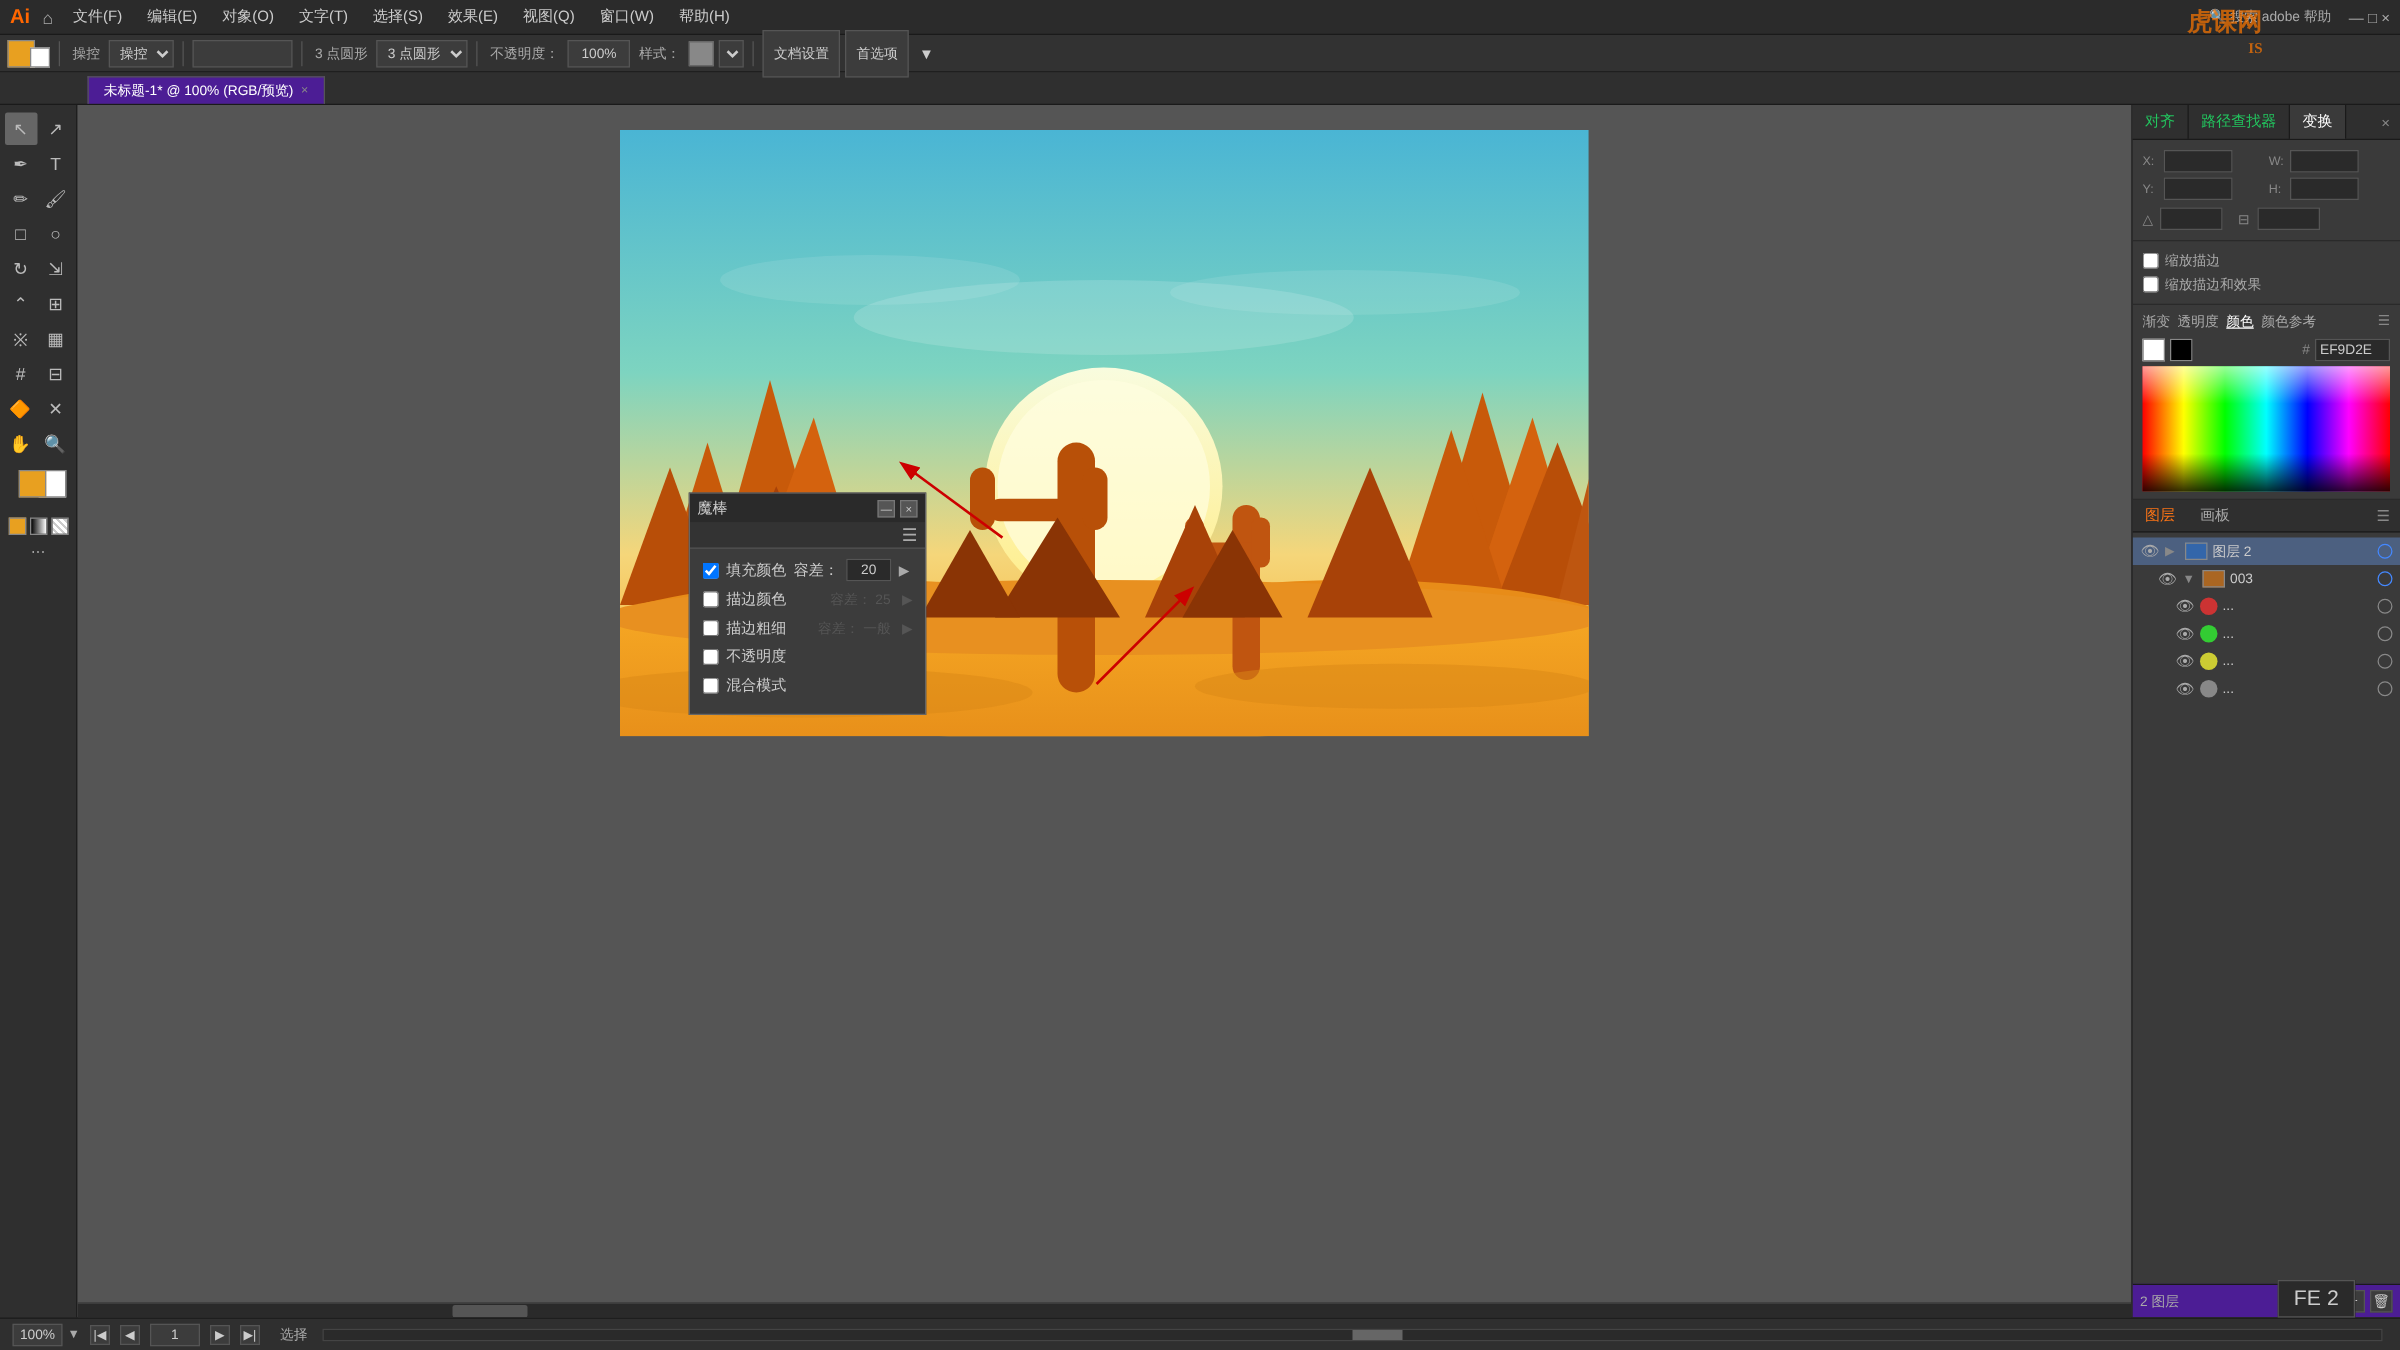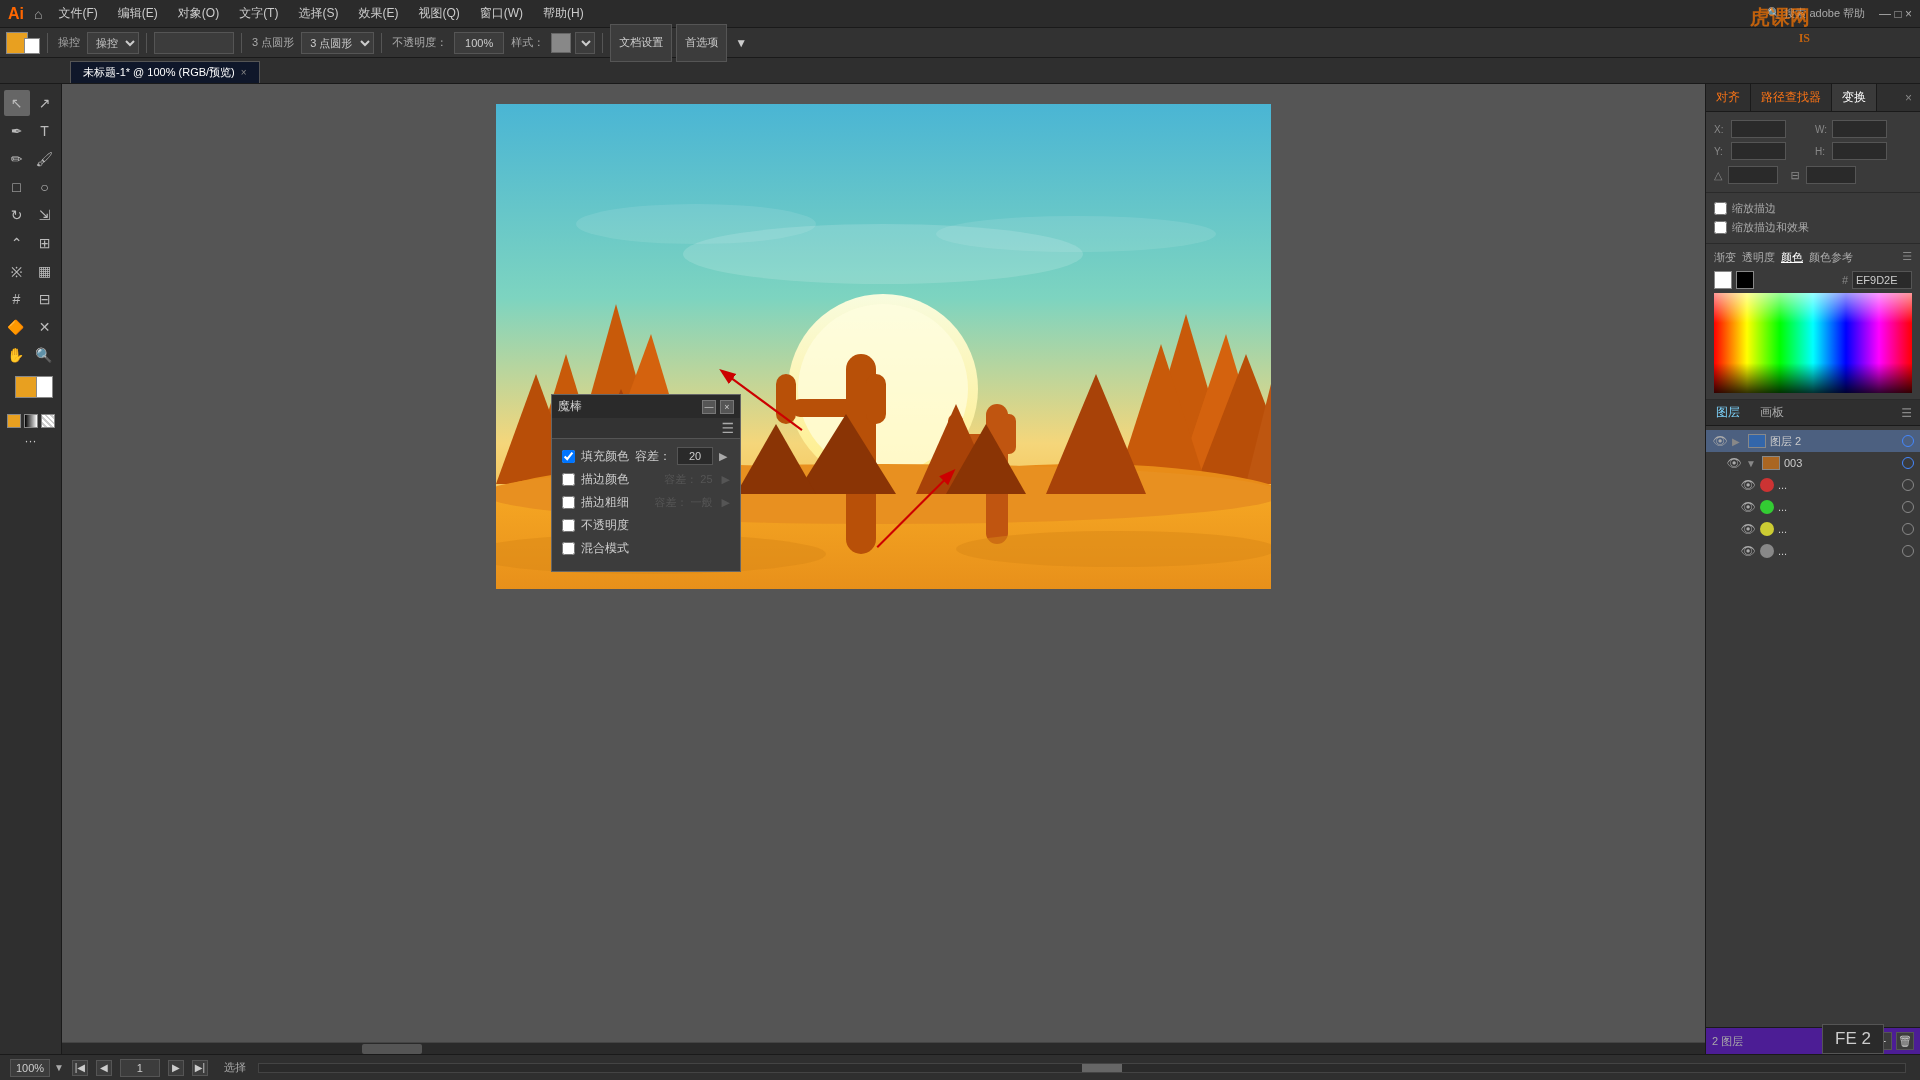--- a/index.html
+++ b/index.html
@@ -126,21 +126,21 @@
       border: 1px solid #555;
       border-bottom: none;
       color: #ccc;
       font-size: 11px;
       cursor: pointer;
       display: flex;
       align-items: center;
       gap: 6px;
     }
     .tab.active {
-      background: #0f172a;
+      background: #4c1d95;
       color: #fff;
     }
     .tab-close {
       font-size: 10px;
       color: #888;
       cursor: pointer;
     }
 
     
     #main-layout {
@@ -334,21 +334,21 @@
     }
     #right-panel-tabs {
       display: flex;
       background: #2f2f2f;
       border-bottom: 1px solid #1a1a1a;
       align-items: center;
     }
     .rpanel-tab {
       padding: 5px 10px;
       font-size: 12px;
-      color: #f97316;
+      color: #22c55e;
       cursor: pointer;
       border-right: 1px solid #1a1a1a;
     }
     .rpanel-tab.active {
       color: #fff;
       background: #3a3a3a;
     }
     .rpanel-close {
       margin-left: auto;
       padding: 5px 8px;
@@ -460,21 +460,21 @@
       background: #2f2f2f;
       border-bottom: 1px solid #1a1a1a;
       align-items: center;
     }
     .layers-tab {
       padding: 4px 10px;
       font-size: 12px;
       color: #aaa;
       cursor: pointer;
     }
-    .layers-tab.active { color: #7dd3fc; }
+    .layers-tab.active { color: #f97316; }
     .layers-menu-btn {
       margin-left: auto;
       padding: 4px 8px;
       color: #888;
       cursor: pointer;
     }
     .layers-list {
       flex: 1;
       overflow-y: auto;
       padding: 4px 0;

